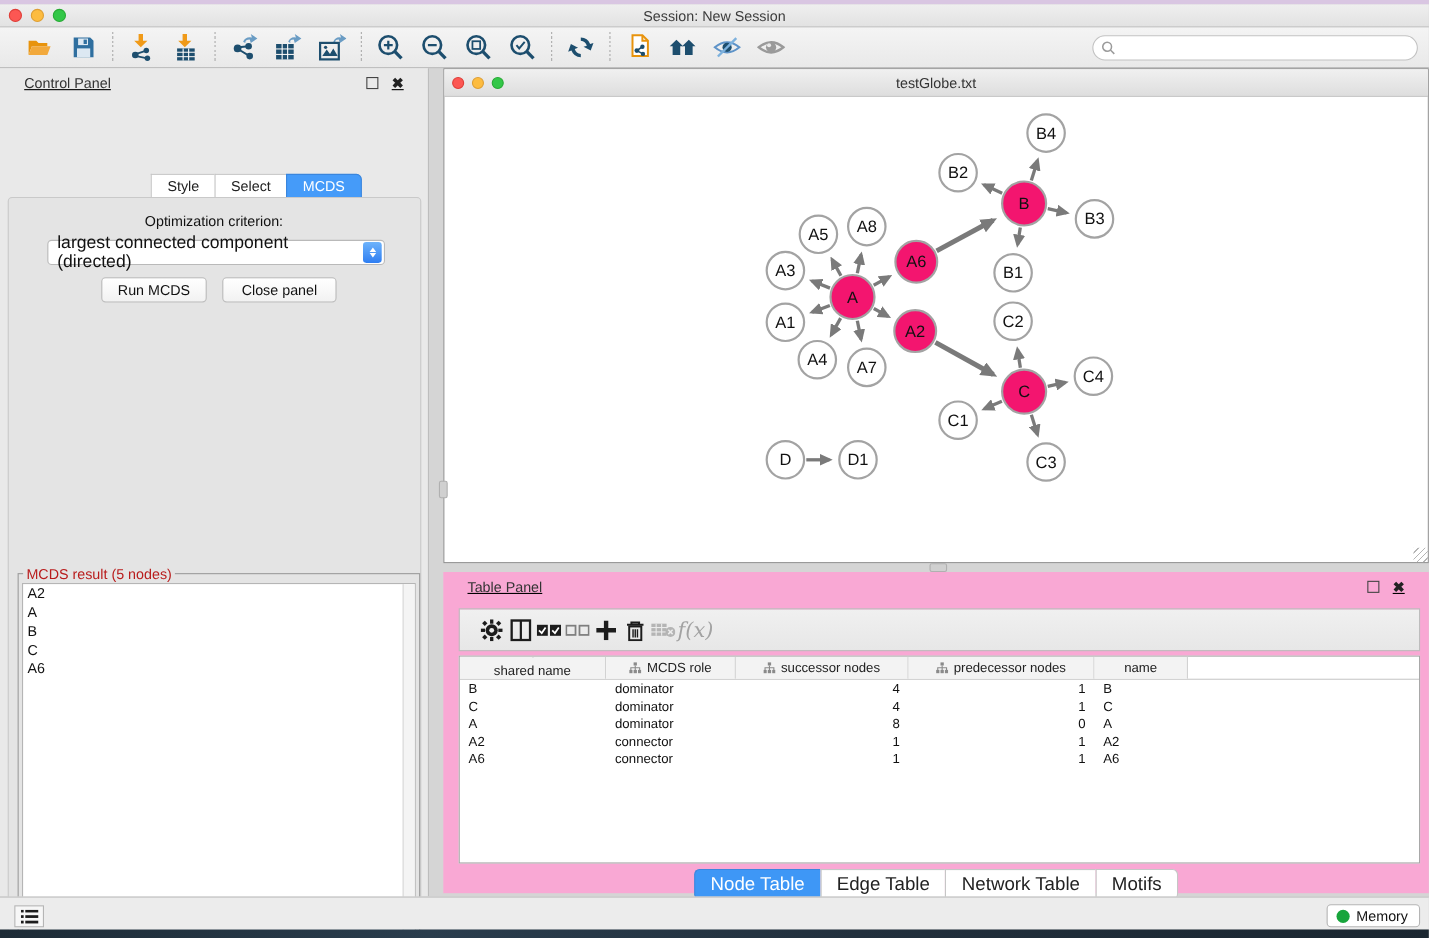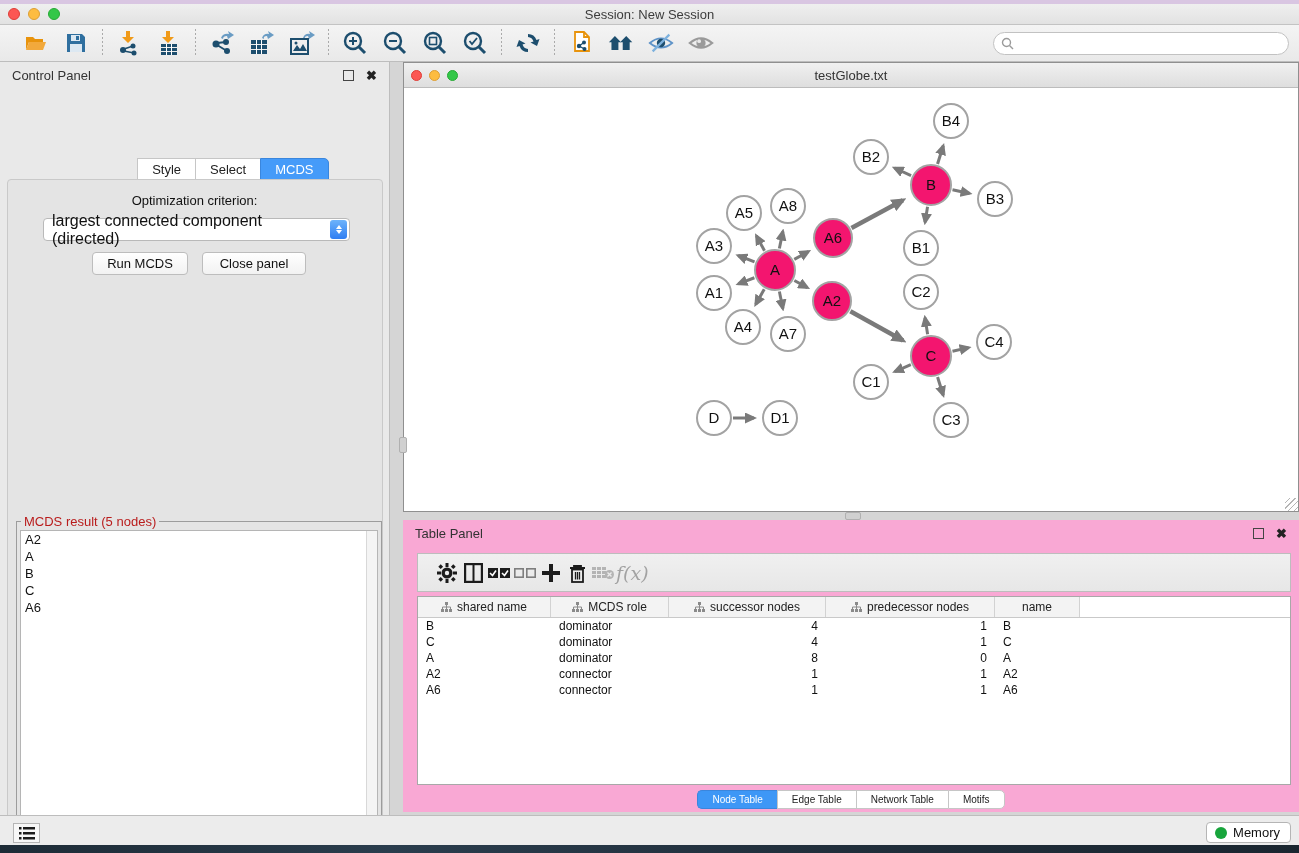--- a/index.html
+++ b/index.html
@@ -29,21 +29,21 @@
     background-image:repeating-linear-gradient(#aaa 0 2px, transparent 2px 4px); }
   .tb-btn { width:26px; height:26px; display:flex; align-items:center; justify-content:center; cursor:default;}
   #search-wrap { position:absolute; right:10px; top:7px; width:296px; height:23px;
     background:#fff; border:1px solid #c2c2c2; border-radius:12px;
     display:flex; align-items:center; padding-left:7px; }
   #search-input { border:none; outline:none; flex:1; font-size:12px; background:transparent; margin-left:5px;}
 
   
   #control-panel { left:0; top:62px; width:390px; height:753px; background:#e9e9e9;
     border-right:1px solid #bdbdbd; }
-  .panel-head { height:26px; display:flex; align-items:center; padding:0 12px; }
+  .panel-head { height:26px; display:flex; align-items:center; padding:0 22px;text-decoration:underline; }
   .panel-head .ph-title { font-size:13px; color:#333; flex:1; }
   .ph-float { width:11px; height:11px; border:1.5px solid #444; margin-right:12px; }
   .ph-close { font-size:13px; font-weight:bold; color:#222; line-height:11px; }
 
   #cp-tabs { position:absolute; left:0; right:0; top:96px; display:flex; justify-content:center; }
   .cp-tab { font-size:13px; color:#222; background:#fff; border:1px solid #c6c6c6;
     border-right:none; padding:3px 14px; }
   .cp-tab:first-child { border-radius:5px 0 0 5px;margin-top:32px; }
   .cp-tab:last-child { border-radius:0 5px 5px 0; border-right:1px solid #c6c6c6; }
   .cp-tab.active { background:#459bf9; color:#fff; border-color:#3a86dd; }
@@ -98,21 +98,21 @@
   #tp-table { position:absolute; left:14px; top:76px; width:874px; height:189px;
     background:#fff; border:1px solid #a8a8a8; overflow:hidden; }
   #tp-header { display:flex; height:21px; border-bottom:1px solid #c9c9c9; background:#fff;}
   .th { background:#f3f3f3; border-right:1px solid #d2d2d2; display:flex;
     align-items:center; justify-content:center; gap:5px; font-size:12px; color:#222; }
   .tr { display:flex; height:16px; align-items:center; }
   .td { font-size:12px; color:#111; padding:0 8px; white-space:nowrap; }
   .td.num { text-align:right; }
 
   #tp-tabs { position:absolute; left:0; right:0; top:270px; display:flex; justify-content:center;}
-  .tp-tab { font-size:10px; color:#222; background:#fff; border:1px solid #c6c6c6;
+  .tp-tab { font-size:17px; color:#222; background:#fff; border:1px solid #c6c6c6;
     border-right:none; padding:3px 14px; }
   .tp-tab:first-child{ border-radius:5px 0 0 5px;}
   .tp-tab:last-child{ border-radius:0 5px 5px 0; border-right:1px solid #c6c6c6;}
   .tp-tab.active { background:#3e97f6; color:#fff; border-color:#3a86dd;}
 
   
   #status-bar { left:0; top:815px; width:1299px; height:30px; background:#ececec;
     border-top:1px solid #bdbdbd; }
   #list-btn { position:absolute; left:13px; top:7px; width:27px; height:20px;
     background:#f7f7f7; border:1px solid #b5b5b5; display:flex; align-items:center; justify-content:center;}
@@ -530,21 +530,21 @@
           </g>
           <circle cx="17.5" cy="9.5" r="4.5" fill="#b4b4b4"></circle>
           <path d="M15.5 7.5 l4 4 M19.5 7.5 l-4 4" stroke="#ececec" stroke-width="1.4"></path>
         </svg>
     </span>
     <span class="fx">f(x)</span>
   </div>
 
   <div id="tp-table">
     <div id="tp-header">
-        <div class="th" style="width: 133px;">
+        <div class="th" style="width: 133px; flex-direction: column;">
           <svg width="11" height="11" viewBox="0 0 11 11">
             <g fill="#8a8a8a">
               <rect x="4" y="0" width="3" height="3"></rect>
               <rect x="0" y="7" width="3" height="3"></rect>
               <rect x="4" y="7" width="3" height="3"></rect>
               <rect x="8" y="7" width="3" height="3"></rect>
             </g>
             <path d="M5.5 3 v2 M1.5 7 V5 H9.5 V7 M5.5 5 v2" stroke="#8a8a8a" stroke-width="1" fill="none"></path>
           </svg>
           <span>shared name</span>

